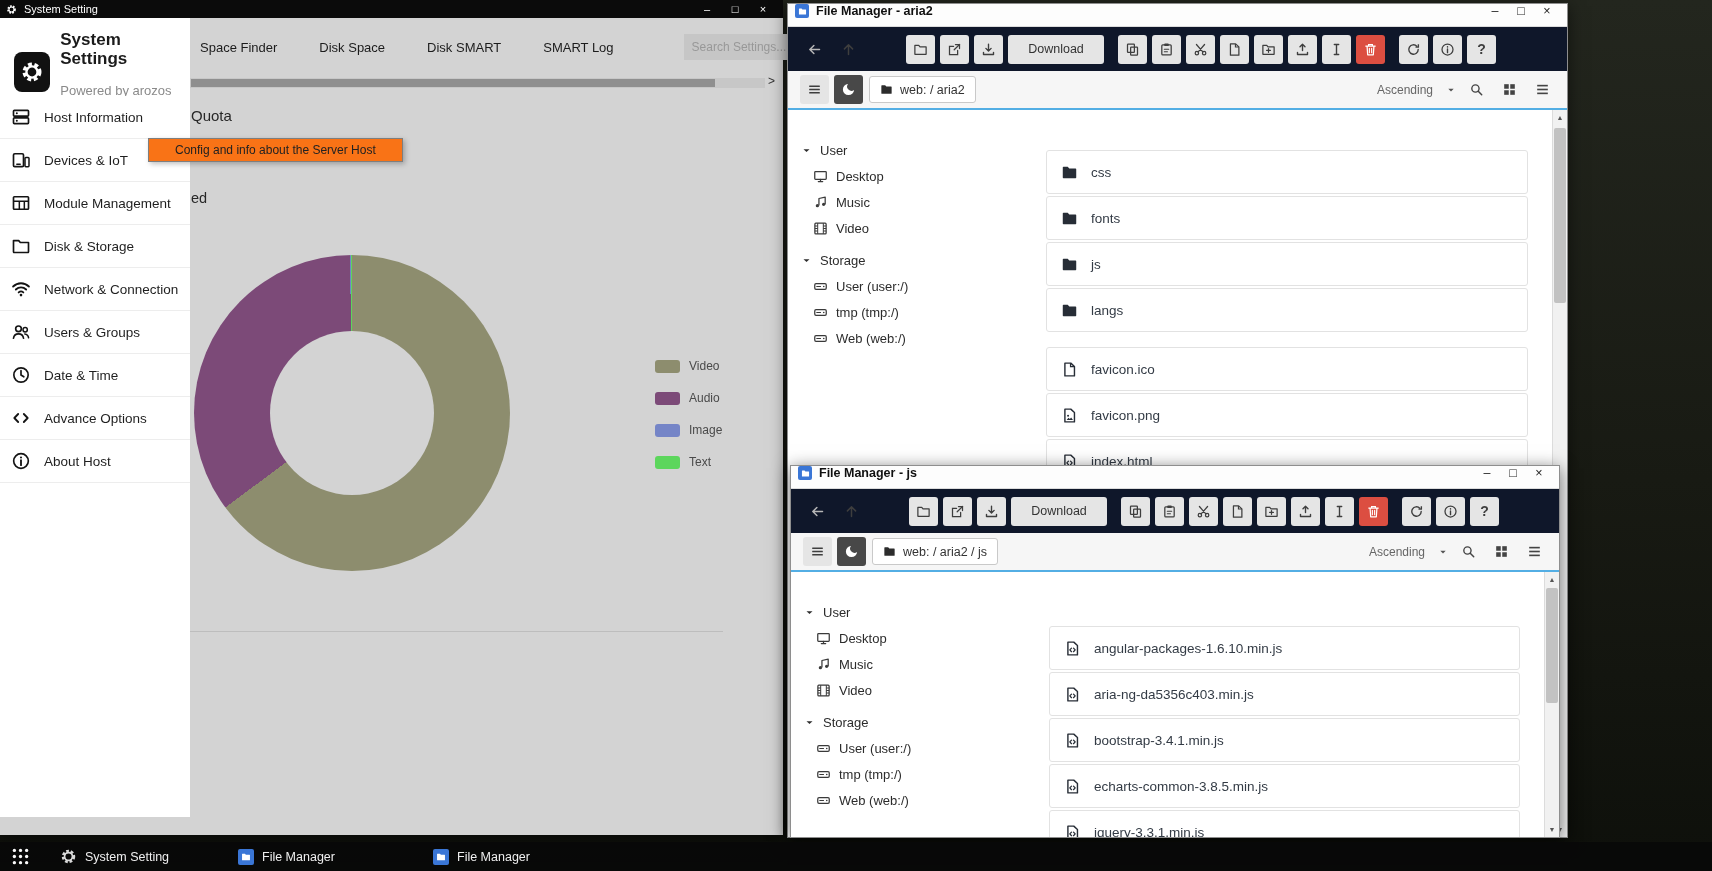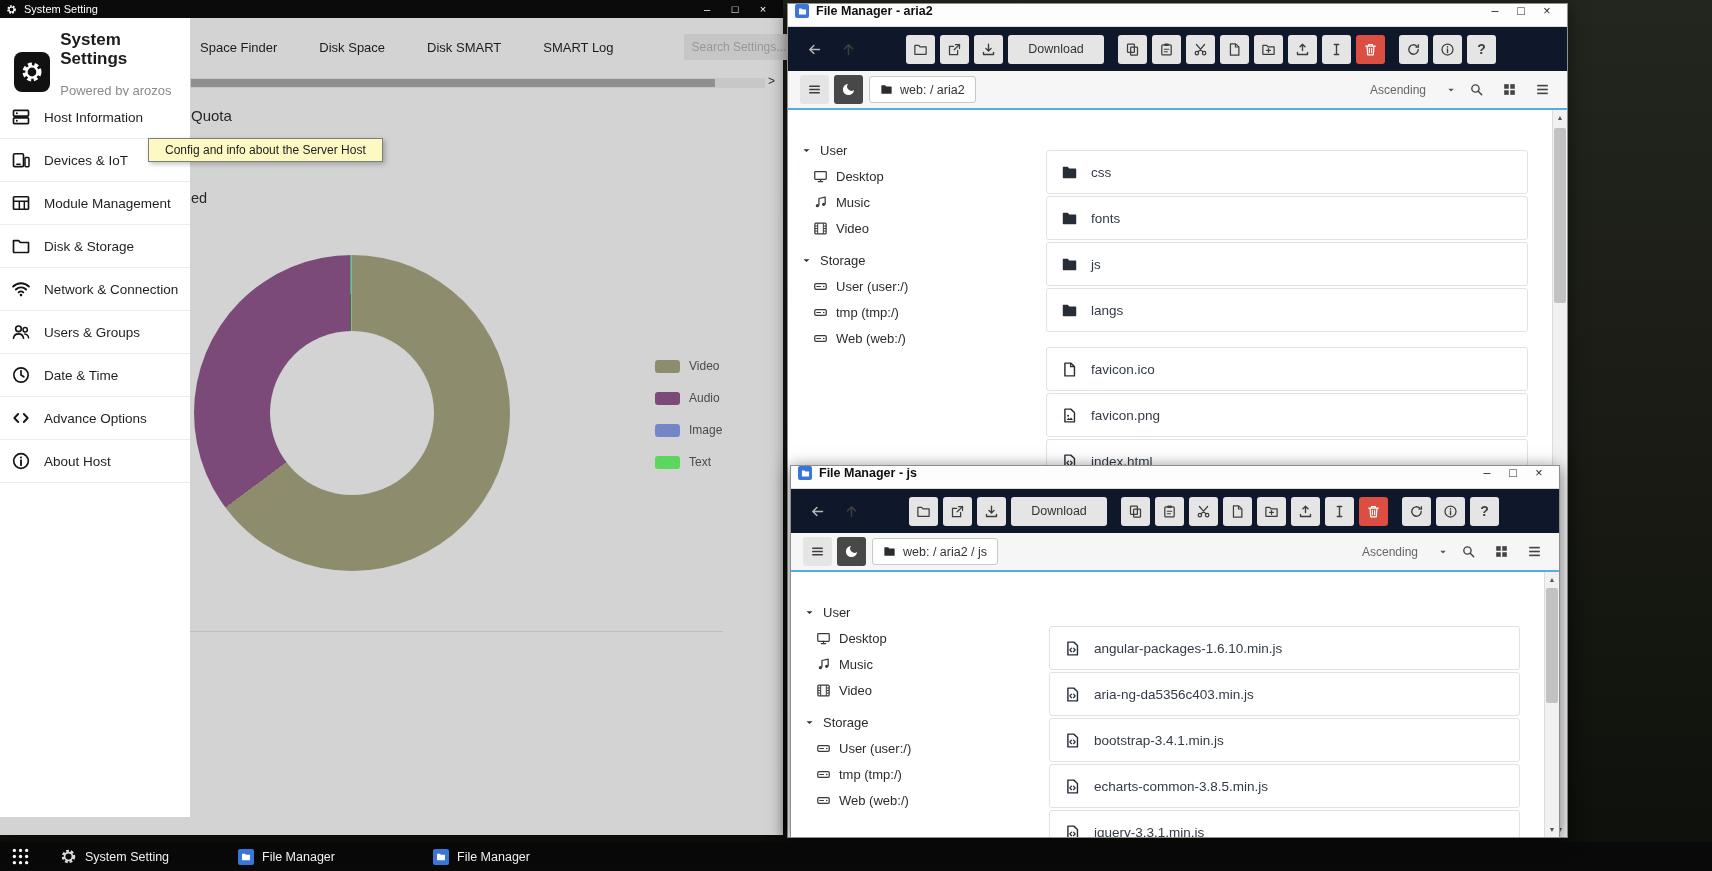--- a/index.html
+++ b/index.html
@@ -26,21 +26,21 @@
 .ssmi svg{width:20px;height:20px;color:#141414;flex:none}
 #ss-tabs{position:absolute;left:190px;top:18px;right:0;height:58px;display:flex;align-items:center;gap:42px;padding-left:10px;font-size:13px;color:#1c1c1c}
 .ss-tab{cursor:pointer;white-space:nowrap}
 #ss-search{width:110px;height:26px;background:#c6c6c6;border:none;outline:none;padding:0 8px;font-size:12px;color:#444;font-family:"Liberation Sans",sans-serif;margin-left:28px}
 #ss-search::placeholder{color:#989898}
 .hscroll{position:absolute;left:190px;top:78px;width:575px;height:10px;background:#c7c7c7}
 .hthumb{position:absolute;left:1px;top:1px;width:524px;height:8px;background:#8f8f8f}
 .hsarrow{position:absolute;left:768px;top:74px;font-size:12px;color:#333;cursor:pointer}
 #quota{position:absolute;left:191px;top:107px;font-size:15px;color:#272727}
 #usedp{position:absolute;left:191px;top:190px;font-size:14.5px;color:#272727}
-#tooltip{position:absolute;left:148px;top:138px;background:#fef9c3;border:1px solid #7e7e7e;box-shadow:2px 2px 5px rgba(0,0,0,.25);padding:4px 16px;font-size:12px;color:#222;white-space:nowrap;z-index:5}
+#tooltip{position:absolute;left:148px;top:138px;background:#f97316;border:1px solid #7e7e7e;box-shadow:2px 2px 5px rgba(0,0,0,.25);padding:4px 26px;font-size:12px;color:#222;white-space:nowrap;z-index:5}
 #donut{position:absolute;left:194px;top:255px;width:316px;height:316px;border-radius:50%}
 #donut::after{content:"";position:absolute;left:50%;top:50%;width:164px;height:164px;margin:-82px 0 0 -82px;border-radius:50%;background:#d3d3d3}
 #legend{position:absolute;left:655px;top:359px}
 .lrow{display:flex;align-items:center;gap:9px;height:14px;margin-bottom:18px;cursor:pointer}
 .lswatch{width:25px;height:13px;border-radius:3px;flex:none}
 .llabel{font-size:12px;color:#4a4a4a}
 #ss-divider{position:absolute;left:190px;top:631px;width:533px;height:1px;background:#bdbdbd}
 
 
 .fm{background:#fff;border:1px solid #8e8e8e;overflow:hidden}
@@ -58,21 +58,21 @@
 .tbtn.disabled{color:#b7b7b7}
 .tbtn.danger{background:#dc4e41;color:#fff}
 .tbtn.dark{background:#484848;color:#fff}
 .tbtn.wide{width:96px;font-size:12.5px;color:#333}
 .q{font-weight:bold;font-size:14px}
 .gL{margin-left:38px}.gM{margin-left:9px}
 .fm-bar2{height:39px;background:#f6f6f6;display:flex;align-items:center;padding:0 12px;border-bottom:2px solid #53aee4}
 .crumb{height:27px;background:#fff;border:1px solid #c9c9c9;border-radius:3px;display:flex;align-items:center;gap:7px;padding:0 10px;font-size:12.5px;color:#333;margin-left:1px;cursor:pointer}
 .crumb svg{width:13px;height:13px;color:#2c2c2c}
 .bar2-right{margin-left:auto;display:flex;align-items:center;gap:7px}
-.sort{font-size:12px;color:#666;display:flex;align-items:center;gap:20px;cursor:pointer}
+.sort{font-size:12px;color:#666;display:flex;align-items:center;gap:13px;cursor:pointer}
 .sort svg{width:10px;height:10px;color:#555}
 .vicon{width:26px;height:26px;display:flex;align-items:center;justify-content:center;color:#444;cursor:pointer}
 .vicon svg{width:15px;height:15px}
 .fm-body{position:absolute;left:0;right:0;top:106px;bottom:0;display:flex;background:#fff}
 .tree{width:250px;padding:27px 0 0 13px;font-size:13px;color:#2c2c2c;flex:none}
 .trow{height:26px;display:flex;align-items:center;gap:8px;cursor:pointer}
 .trow.child{padding-left:12px}
 .trow.mt{margin-top:6px}
 .trow svg{width:15px;height:15px;color:#3a3a3a;flex:none}
 .trow .caret{width:11px;height:11px;color:#2c2c2c}

